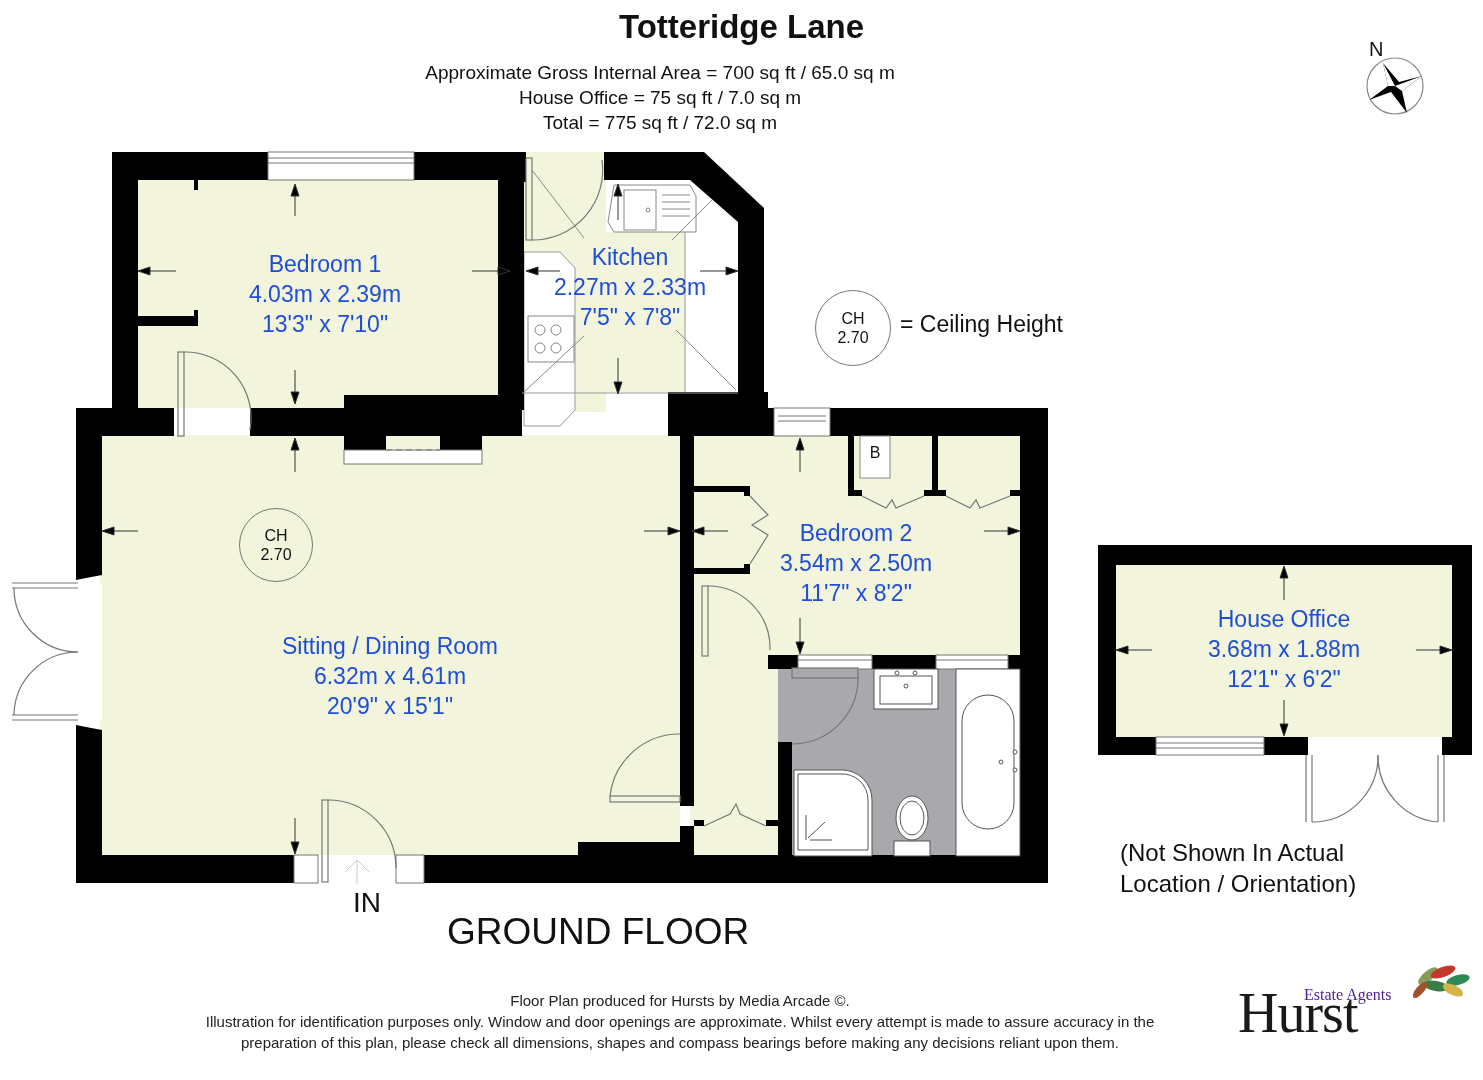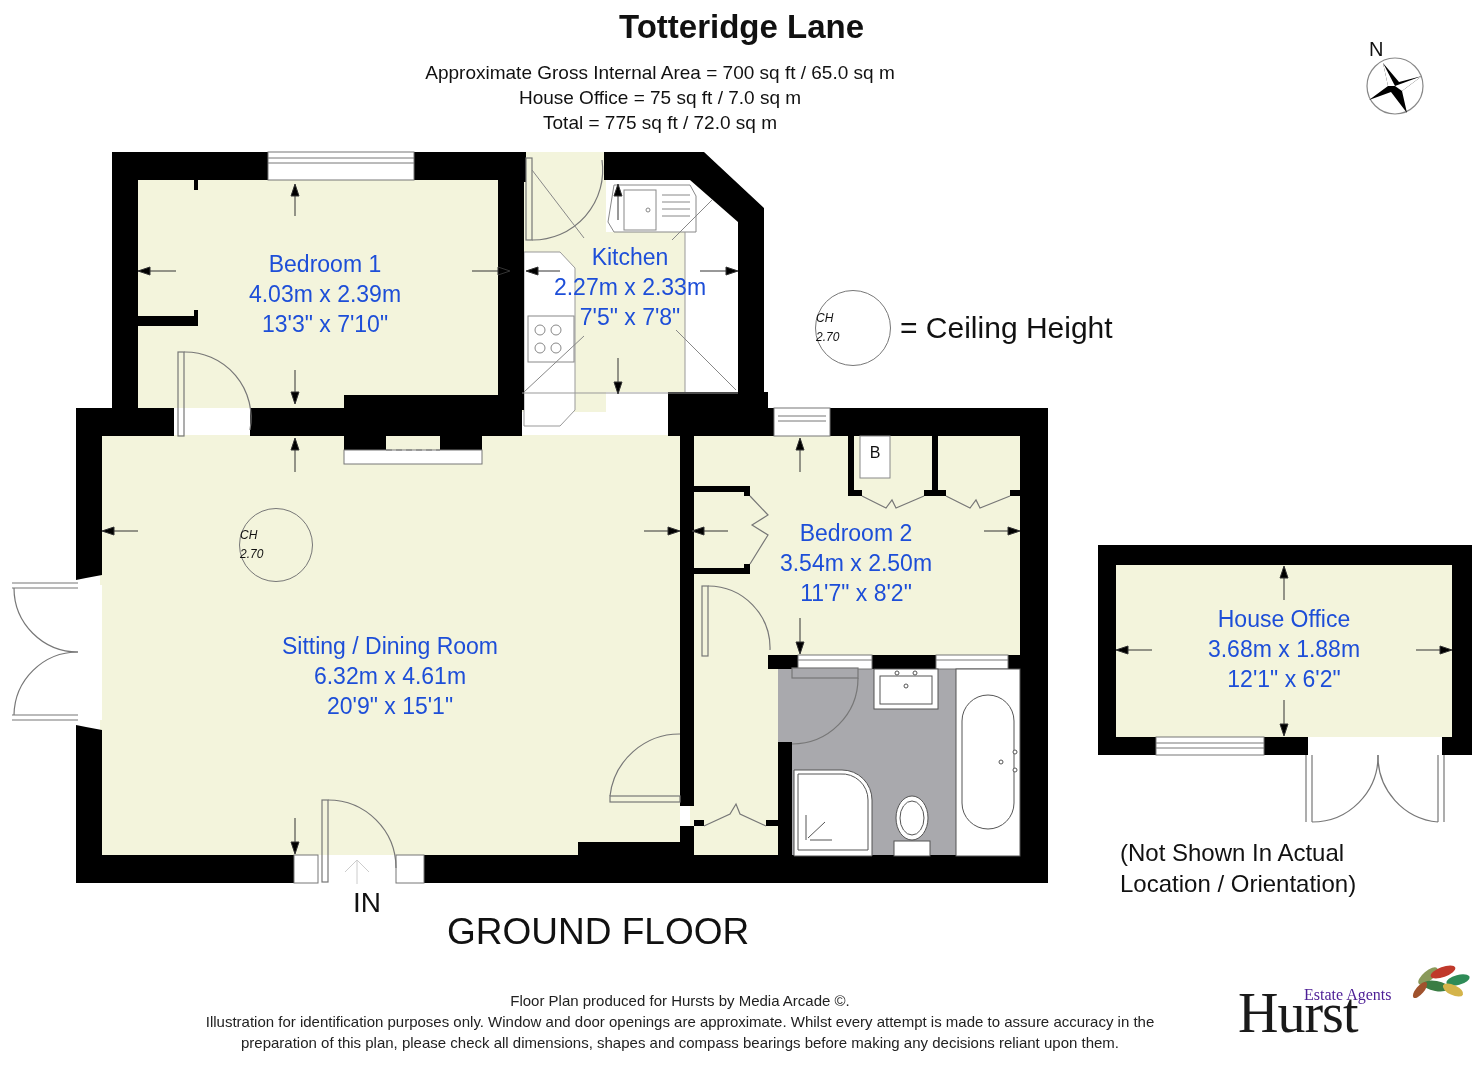--- a/index.html
+++ b/index.html
@@ -4,23 +4,23 @@
 <style>
   html, body { margin:0; padding:0; background:#ffffff; }
   body { width:1483px; height:1080px; position:relative; overflow:hidden;
          font-family:"Liberation Sans", sans-serif; color:#111; }
   .abs { position:absolute; }
   .title { left:0; width:1483px; top:8px; text-align:center; font-size:33px; font-weight:bold; }
   .areas { left:0; width:1320px; top:60px; text-align:center; font-size:19px; line-height:25px; }
   .areas div { margin-left:0; }
   svg.plan { position:absolute; left:0; top:0; }
   .room-label { position:absolute; text-align:center; font-size:23px; line-height:30px; color:#1d4ed8; }
-  .ch-circle { position:absolute; border:1px solid #777; border-radius:50%; text-align:left;
-               font-size:12px; line-height:19px; display:flex; flex-direction:column; justify-content:center; background:transparent;font-style:italic; }
-  .ch-legend-text { position:absolute; font-size:30px; }
+  .ch-circle { position:absolute; border:1px solid #777; border-radius:50%; text-align:center;
+               font-size:16px; line-height:19px; display:flex; flex-direction:column; justify-content:center; background:transparent; }
+  .ch-legend-text { position:absolute; font-size:23px; }
   .floor-label { position:absolute; font-size:37px; }
   .in-label { position:absolute; font-size:28px; }
   .note { position:absolute; text-align:left; font-size:24px; line-height:31px; }
   .footer { position:absolute; left:130px; width:1100px; top:990px; text-align:center; font-size:15px; line-height:21px; color:#222; }
   .compass-n { position:absolute; left:1369px; top:38px; font-size:20px; }
   .logo { position:absolute; left:1238px; top:960px; width:240px; height:100px; }
   .logo-word { position:absolute; left:0; top:8px; font-family:"Liberation Serif", serif; font-size:56px; line-height:90px; color:#1a1a1a; letter-spacing:-1px; }
   .logo-tag { position:absolute; left:66px; top:26px; font-family:Liberation Serif, serif; font-size:16px; color:#4c1d95; }
 </style>
 </head>

